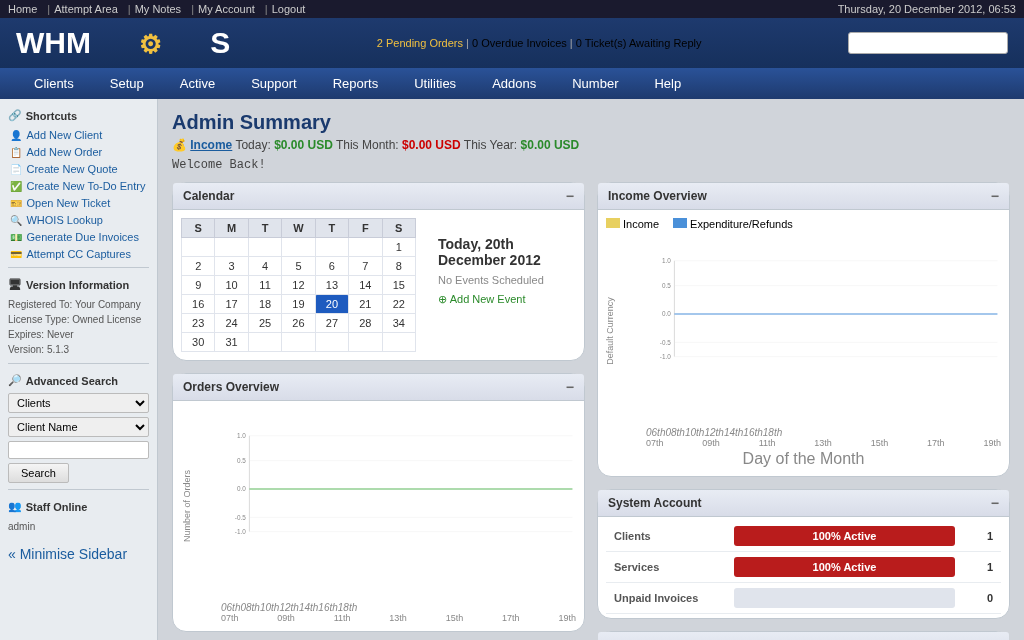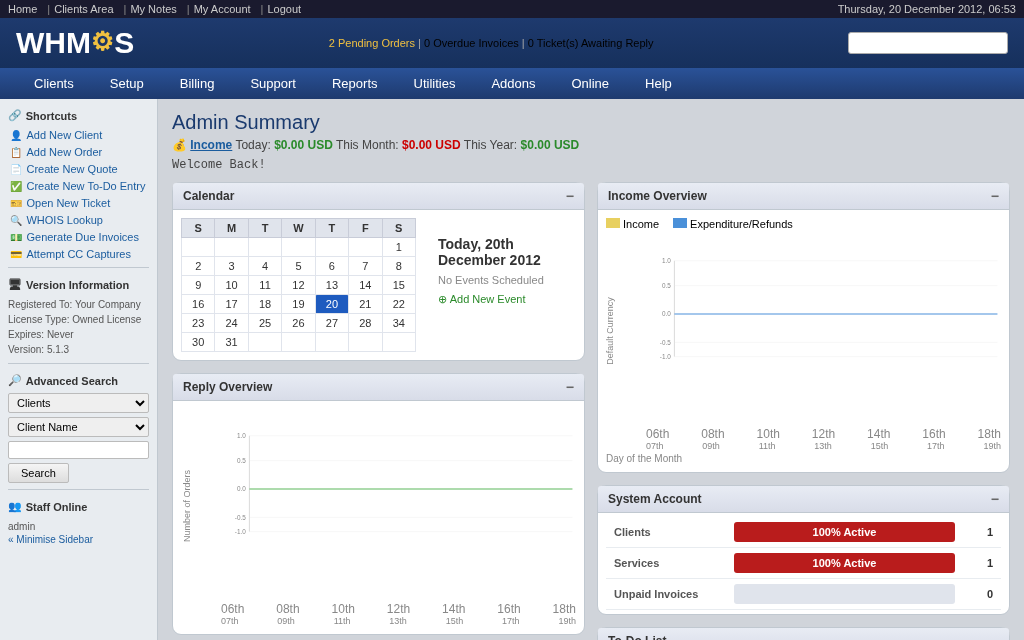--- a/index.html
+++ b/index.html
@@ -25,21 +25,22 @@
       padding: 8px 16px;
       display: flex;
       align-items: center;
       justify-content: space-between;
     }
     #logo {
       color: white;
       font-size: 32px;
       font-weight: bold;
       display: flex;
-      align-items: flex-start;
+      align-items: flex-end;
+      gap: 48px;
     }
     #logo .gear { color: #f0c040; font-size: 28px; }
     #header-center { text-align: center; font-size: 11px; }
     #header-center .pending { color: #f0c040; }
     #header-search input {
       padding: 4px 8px;
       border: 1px solid #aaa;
       border-radius: 3px;
       font-size: 11px;
       width: 160px;
@@ -106,47 +107,47 @@
       border-radius: 2px;
     }
     .search-btn {
       background: linear-gradient(180deg, #f5f5f5, #ddd);
       border: 1px solid #bbb;
       padding: 3px 12px;
       font-size: 11px;
       cursor: pointer;
       border-radius: 2px;
     }
-    .minimise-link { display: block; color: #1a5c9e; font-size: 10px; text-decoration: none; }
+    .minimise-link { display: block; color: #1a5c9e; font-size: 14px; margin-top: 12px; text-decoration: none; }
     hr.sidebar-hr { border: none; border-top: 1px solid #c0c8d0; margin: 6px 0; }
 
     
     #content {
       flex: 1;
       padding: 12px 14px;
       background: #d0d4da;
       overflow: auto;
     }
-    #page-title { font-size: 20px; color: #1a3a6e; font-weight: normal; margin-bottom: 4px; }
+    #page-title { font-size: 20px; color: #1a3a6e; font-weight: bold; margin-bottom: 4px; }
     #income-summary { font-size: 12px; color: #444; margin-bottom: 6px; }
     #income-summary .label { color: #1a5c9e; text-decoration: underline; font-weight: bold; }
     #income-summary .amount { color: #2a8a2a; font-weight: bold; }
     #income-summary .amount-red { color: #cc0000; font-weight: bold; }
     .welcome { font-size: 12px; color: #444; margin-bottom: 10px; font-family: Liberation Mono, monospace; }
 
     
     #two-col { display: flex; gap: 12px; }
     #left-col { flex: 1; }
     #right-col { flex: 1; }
 
     
     .panel {
       background: white;
       border: 1px solid #c0c8d0;
-      border-radius: 9px;
+      border-radius: 14px;
       margin-bottom: 12px;
     }
     .panel-header {
       background: linear-gradient(180deg, #e8ecf4 0%, #d8dce8 100%);
       border-bottom: 1px solid #c0c8d0;
       padding: 5px 10px;
       display: flex;
       justify-content: space-between;
       align-items: center;
       font-weight: bold;
@@ -196,22 +197,22 @@
     .chart-label-y {
       position: absolute;
       left: -30px;
       top: 50%;
       transform: translateY(-50%) rotate(-90deg);
       font-size: 9px;
       color: #888;
       white-space: nowrap;
     }
     .chart-wrapper { position: relative; padding-left: 40px; padding-bottom: 30px; }
-    .chart-x-labels { display: flex; justify-content: space-between; font-size: 12px; color: #888; padding-left: 40px; }
-    .chart-x-title { text-align: left; font-size: 10px; color: #888; margin-top: 2px; }
+    .chart-x-labels { display: flex; justify-content: flex-start; font-size: 10px; color: #888; padding-left: 40px; font-style: italic; }
+    .chart-x-title { text-align: center; font-size: 16px; color: #888; margin-top: 2px; }
 
     
     .chart-svg { width: 100%; height: 160px; }
 
     
     .sys-table { width: 100%; border-collapse: collapse; font-size: 11px; }
     .sys-table td { padding: 5px 8px; border-bottom: 1px solid #e8ecf0; vertical-align: middle; }
     .sys-table td:first-child { color: #555; font-weight: bold; width: 120px; }
     .progress-bar-container { background: #e0e4ec; border-radius: 3px; height: 20px; position: relative; overflow: hidden; }
     .progress-bar-fill { background: #b91c1c; height: 100%; display: flex; align-items: center; justify-content: center; color: white; font-size: 11px; font-weight: bold; }
@@ -220,21 +221,21 @@
     
     #right-col { overflow-y: auto; }
   </style>
 </head>
 <body>
 
 <div id="top-bar">
   <div id="top-nav-links">
     <a>Home</a>
     <span> | </span>
-    <a>Clients Area</a>
+    <a>Attempt Area</a>
     <span> | </span>
     <a>My Notes</a>
     <span> | </span>
     <a>My Account</a>
     <span> | </span>
     <a>Logout</a>
   </div>
   <div>Thursday, 20 December 2012, 06:53</div>
 </div>
 
@@ -252,26 +253,26 @@
     <span>0 Ticket(s) Awaiting Reply</span>
   </div>
   <div id="header-search">
     <input type="text" style="padding: 4px 8px; border: 1px solid rgb(170, 170, 170); border-radius: 3px; font-size: 11px; width: 160px;" placeholder="">
   </div>
 </div>
 
 <div id="nav">
   <a>Clients</a>
   <a>Setup</a>
-  <a>Billing</a>
+  <a>Active</a>
   <a>Support</a>
   <a>Reports</a>
   <a>Utilities</a>
   <a>Addons</a>
-  <a>Online</a>
+  <a>Number</a>
   <a>Help</a>
 </div>
 
 <div id="main-layout">
 
   <div id="sidebar">
     <div class="sidebar-section-title">
       <span>🔗</span>
       <span>Shortcuts</span>
     </div>
@@ -450,21 +451,21 @@
                     <span>Add New Event</span>
                   </a>
                 </div>
               </div>
             </div>
           </div>
         </div>
 
         <div class="panel">
           <div class="panel-header">
-            <span>Reply Overview</span>
+            <span>Orders Overview</span>
             <span class="panel-minimize">−</span>
           </div>
           <div class="panel-body">
             <div class="chart-wrapper">
               <span class="chart-label-y">Number of Orders</span>
               <svg class="chart-svg" viewBox="0 0 500 160">
 
                 <line x1="40" y1="5" x2="40" y2="140" stroke="#ccc" stroke-width="1"></line>
 
                 <line x1="40" y1="80" x2="495" y2="80" stroke="#5cb85c" stroke-width="1.5"></line>

